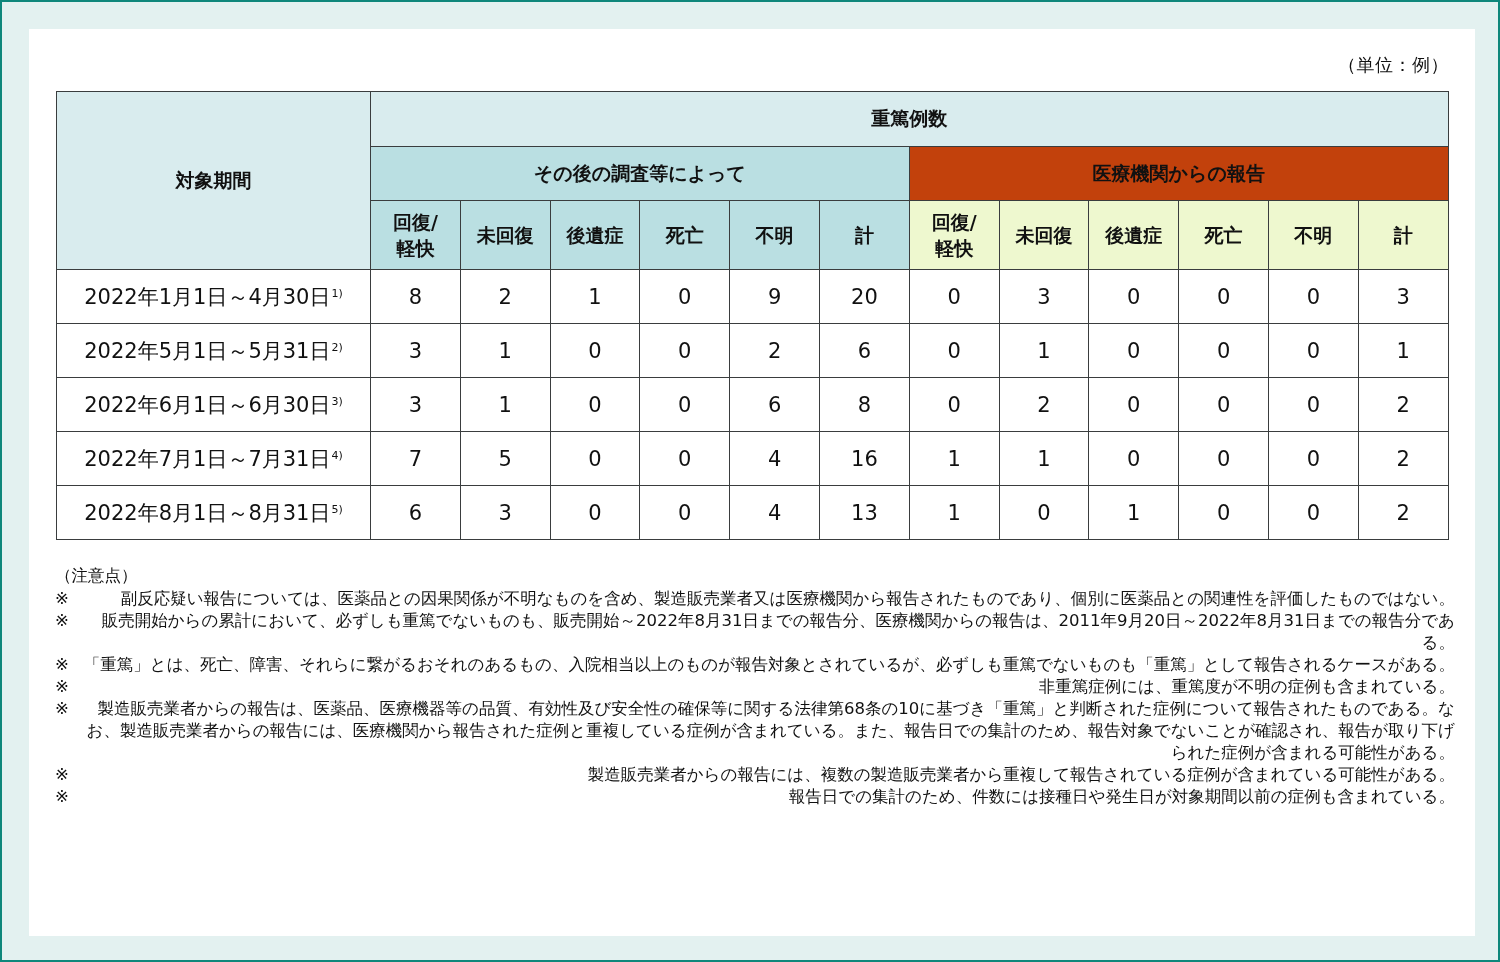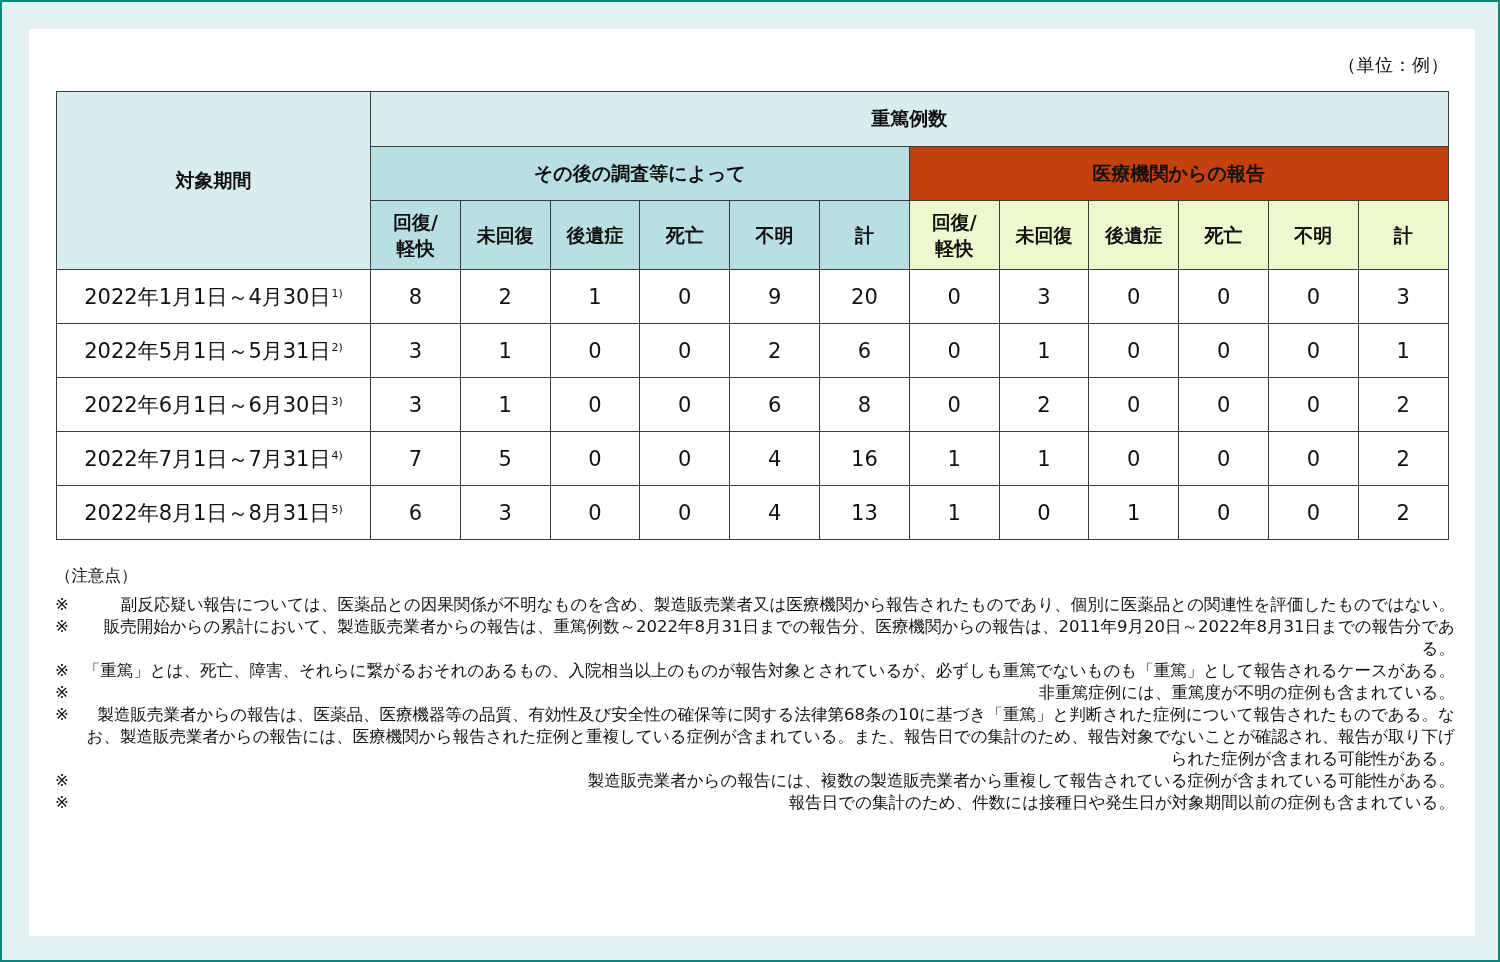--- a/index.html
+++ b/index.html
@@ -46,21 +46,21 @@
   .c-med { background: #eef8cf; height: 68px; line-height: 26px; }
   table.cases td { height: 53px; font-size: 21px; background: #fff; }
   td.period { font-size: 19px; text-align: center; white-space: nowrap; }
   td.period sup { font-size: 11px; vertical-align: 7px; margin-left: 1px; }
   .notes {
     position: absolute; left: 26px; top: 536px;
     width: 1400px;
     font-size: 16.5px; line-height: 22px;
     font-family: "DejaVu Sans", "Liberation Sans", sans-serif;
   }
-  .notes .heading { margin-bottom: 7px; }
+  .notes .heading { margin-bottom: 1px; }
   .notes .note { display: flex; }
   .notes .mark { flex: 0 0 26px; }
   .notes .text { flex: 1; text-align: right; }
 </style>
 </head>
 <body>
 
 <div class="frame">
   <div class="panel">
     <div class="unit">（単位：例）</div>
@@ -174,21 +174,21 @@
     </table>
 
     <div class="notes">
       <div class="heading">（注意点）</div>
       <div class="note">
         <span class="mark">※</span>
         <span class="text">副反応疑い報告については、医薬品との因果関係が不明なものを含め、製造販売業者又は医療機関から報告されたものであり、個別に医薬品との関連性を評価したものではない。</span>
       </div>
       <div class="note">
         <span class="mark">※</span>
-        <span class="text">販売開始からの累計において、製造販売業者からの報告は、重篤例数～2022年8月31日までの報告分、医療機関からの報告は、2011年9月20日～2022年8月31日までの報告分である。</span>
+        <span class="text">販売開始からの累計において、必ずしも重篤でないものも、販売開始～2022年8月31日までの報告分、医療機関からの報告は、2011年9月20日～2022年8月31日までの報告分である。</span>
       </div>
       <div class="note">
         <span class="mark">※</span>
         <span class="text">「重篤」とは、死亡、障害、それらに繋がるおそれのあるもの、入院相当以上のものが報告対象とされているが、必ずしも重篤でないものも「重篤」として報告されるケースがある。</span>
       </div>
       <div class="note">
         <span class="mark">※</span>
         <span class="text">非重篤症例には、重篤度が不明の症例も含まれている。</span>
       </div>
       <div class="note">

